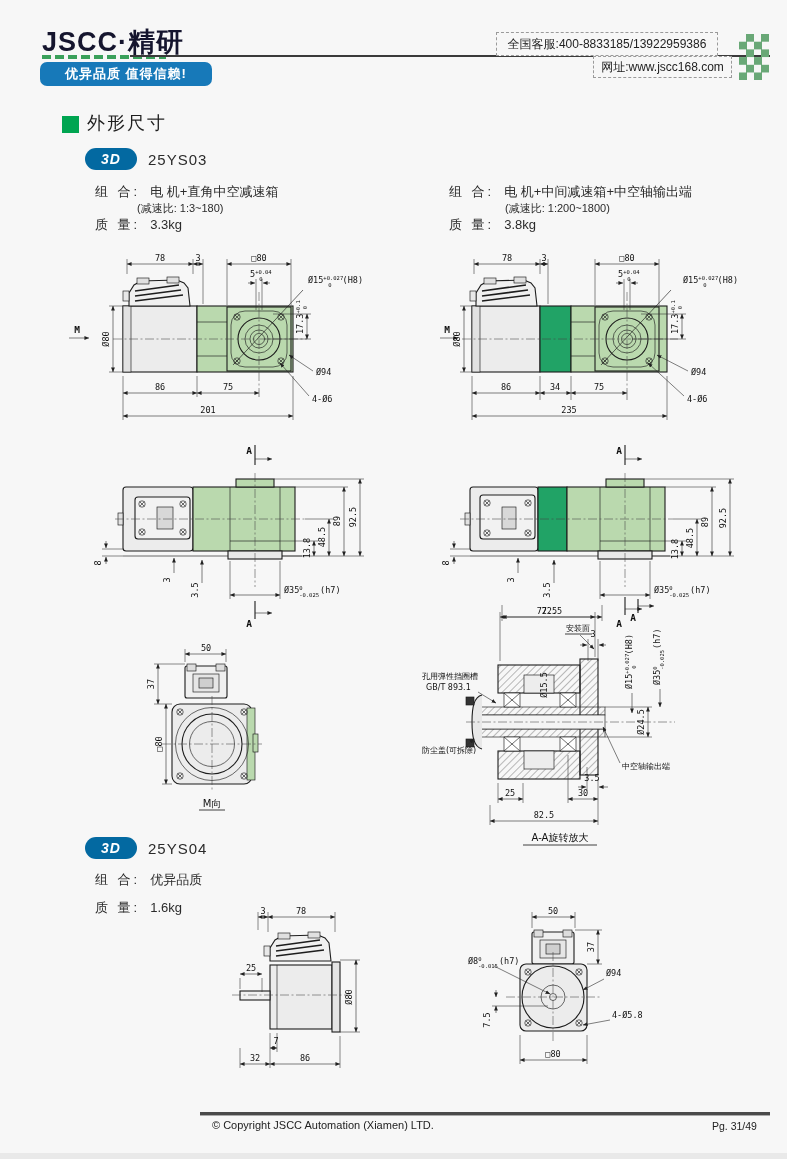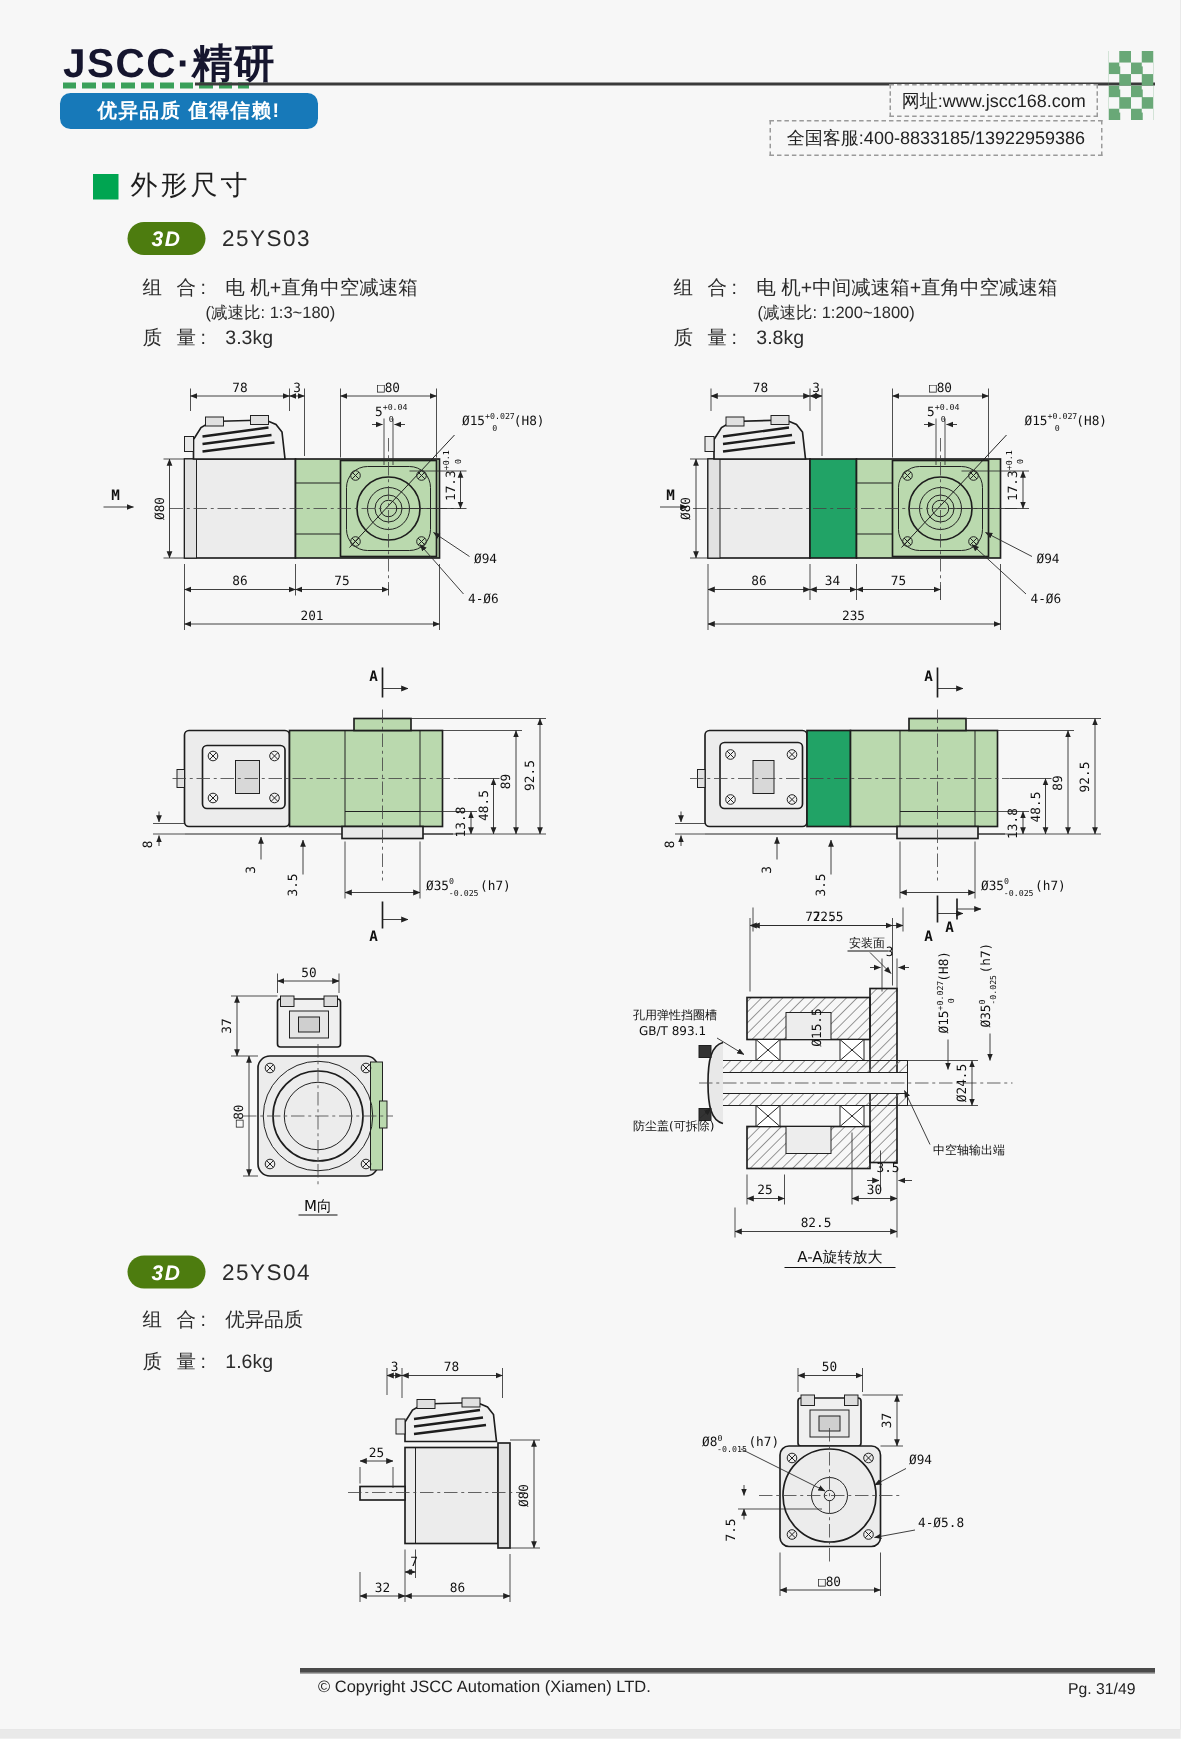--- a/index.html
+++ b/index.html
@@ -8,29 +8,29 @@
   .abs{position:absolute;}
   
   .logo{left:42px;top:24px;font-size:27px;font-weight:bold;color:#15152e;letter-spacing:1px;}
   .logo-dashes{left:42px;top:55px;width:124px;height:4px;
      background:repeating-linear-gradient(90deg,#3aa05a 0 9px,transparent 9px 13px);}
   .tagline{left:40px;top:62px;background:#1779b9;color:#fff;font-size:13px;font-weight:bold;
      padding:3px 25px;border-radius:7px;letter-spacing:1px;}
   .hrule{left:130px;top:55px;width:640px;height:2px;background:#3a3a3a;}
   .cbox{border:1px dashed #9a9a9a;background:#f7f7f7;color:#222;font-size:12px;
      display:flex;align-items:center;justify-content:center;}
-  .cbox1{left:513px;top:32px;width:220px;height:22px;margin-top:48px;}
+  .cbox1{left:496px;top:32px;width:220px;height:22px;}
   .cbox2{left:593px;top:56px;width:137px;height:20px;}
   .checker{left:739px;top:34px;width:30px;height:46px;
      background:conic-gradient(#69a877 90deg,transparent 90deg 180deg,#69a877 180deg 270deg,transparent 270deg);
      background-size:15px 15.4px;}
   
   .sec-sq{left:62px;top:116px;width:17px;height:17px;background:#00a551;}
   .sec-title{left:87px;top:111px;font-size:18px;color:#1e1e1e;letter-spacing:2px;}
-  .pill{width:52px;height:22px;background:#4d7c0f;border-radius:11px;color:#fff;
+  .pill{width:52px;height:22px;background:#0369a1;border-radius:11px;color:#fff;
      font-size:14px;font-weight:bold;font-style:italic;display:flex;align-items:center;justify-content:center;letter-spacing:1px;}
   .pill1{left:85px;top:148px;}  .pill2{left:85px;top:837px;}
   .mname{font-size:15px;color:#2b2b2b;letter-spacing:1px;}
   .mname1{left:148px;top:151px;} .mname2{left:148px;top:840px;}
   .combo{font-size:13px;color:#2b2b2b;}
   .combo .lab{letter-spacing:3px;margin-right:10px;}
   .ratio{font-size:11px;color:#2b2b2b;}
   .c1a{left:95px;top:183px;} .r1a{left:137px;top:201px;} .m1a{left:95px;top:216px;}
   .c1b{left:449px;top:183px;} .r1b{left:505px;top:201px;} .m1b{left:449px;top:216px;}
   .c2{left:95px;top:871px;} .m2{left:95px;top:899px;}
@@ -118,21 +118,21 @@
   <div class="abs pill pill1">3D</div>
   <div class="abs mname mname1">25YS03</div>
   <div class="abs combo c1a">
     <span class="lab">组 合:</span><span>电 机+直角中空减速箱</span>
   </div>
   <div class="abs ratio r1a">(减速比: 1:3~180)</div>
   <div class="abs combo m1a">
     <span class="lab">质 量:</span><span>3.3kg</span>
   </div>
   <div class="abs combo c1b">
-    <span class="lab">组 合:</span><span>电 机+中间减速箱+直角中空减速箱</span>
+    <span class="lab">组 合:</span><span>电 机+中间减速箱+中空轴输出端</span>
   </div>
   <div class="abs ratio r1b">(减速比: 1:200~1800)</div>
   <div class="abs combo m1b">
     <span class="lab">质 量:</span><span>3.8kg</span>
   </div>
 
   <svg class="abs" style="left:65px;top:252px" width="330" height="180" viewBox="0 0 330 180">
     <g>
       <rect x="58" y="54" width="74" height="66" fill="#ececec" class="ol"></rect>
       <rect x="58" y="54" width="8" height="66" fill="#e2e2e2" class="os"></rect>

